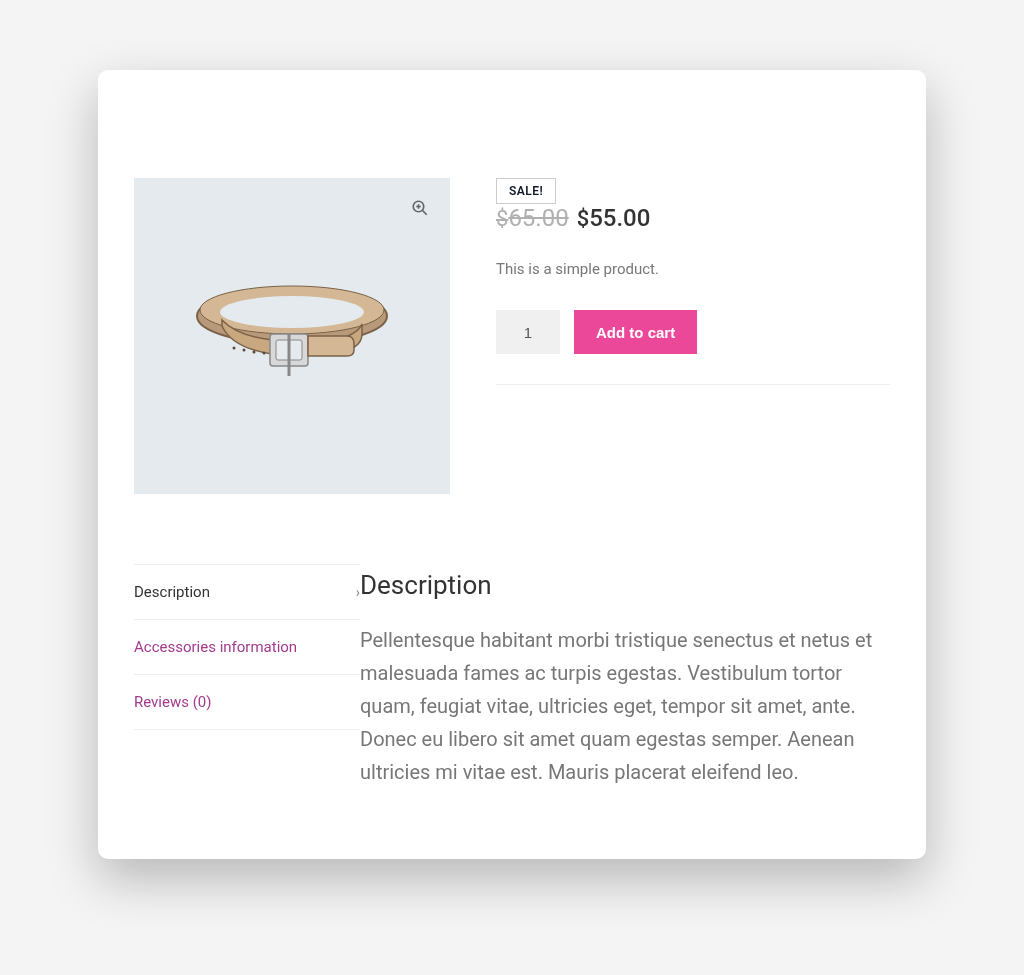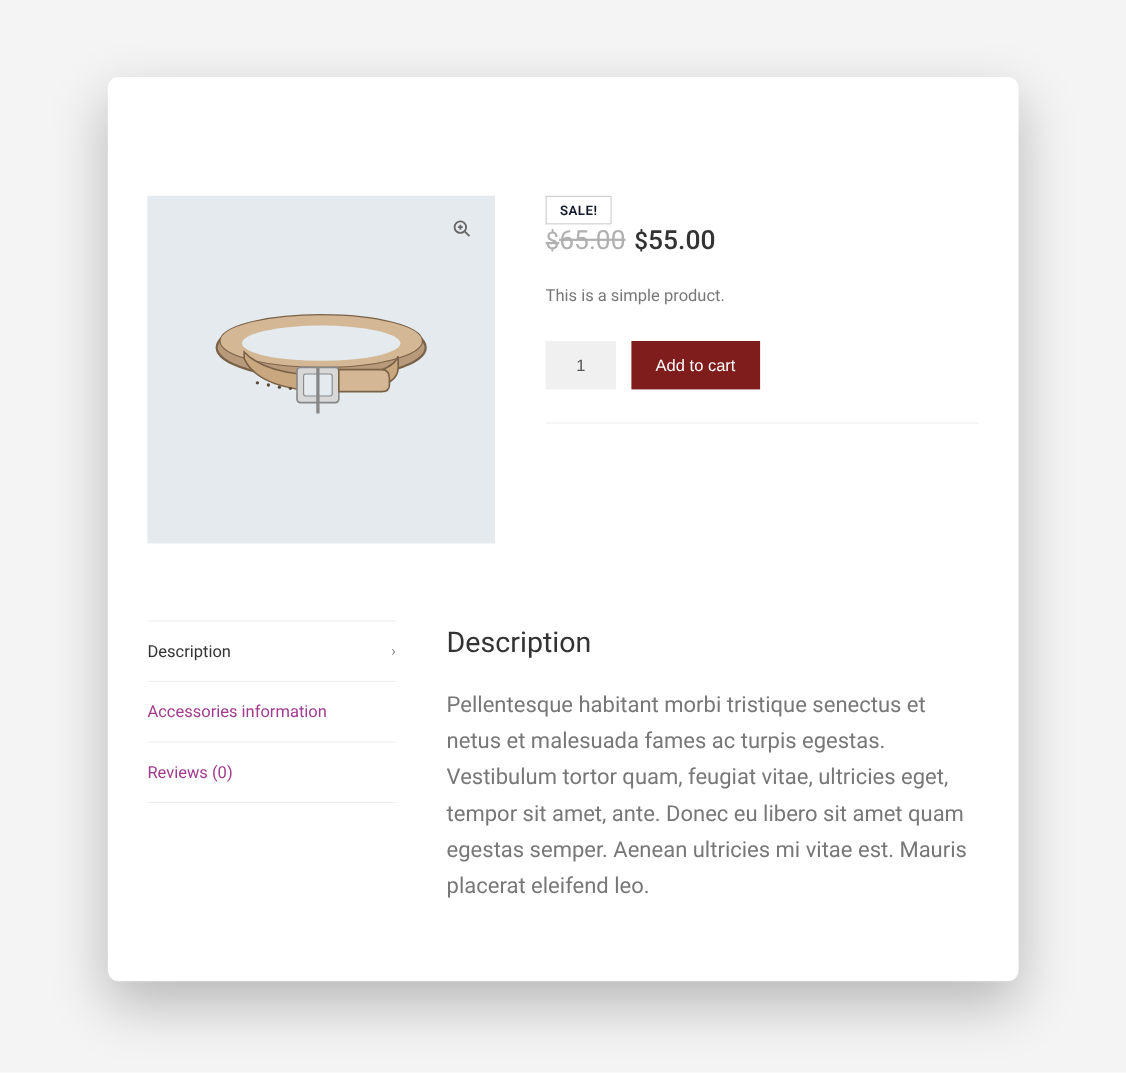--- a/index.html
+++ b/index.html
@@ -102,45 +102,44 @@
     .qty-input {
       width: 64px;
       height: 44px;
       text-align: center;
       border: none;
       background: #f0f0f0;
       font-size: 15px;
       color: #555;
     }
     .add-cart-btn {
-      background: #7f1d1d;
+      background: #ec4899;
       color: #fff;
       border: none;
       padding: 0 22px;
       height: 44px;
       font-size: 15px;
-      font-weight: 400;
+      font-weight: 700;
       cursor: pointer;
     }
     .meta-divider {
       border: none;
       border-top: 1px solid #eee;
       margin: 0 0 18px 0;
     }
     .product-meta {
       font-size: 14px;
       color: #888;
     }
     .product-meta a {
       color: #666;
       text-decoration: underline;
     }
     .tabs-wrapper {
       display: flex;
-      gap: 46px;
     }
     .tabs {
       width: 226px;
       flex-shrink: 0;
       border-top: 1px solid #eee;
     }
     .tab-item {
       border-bottom: 1px solid #eee;
       padding: 18px 0;
       font-size: 15px;

